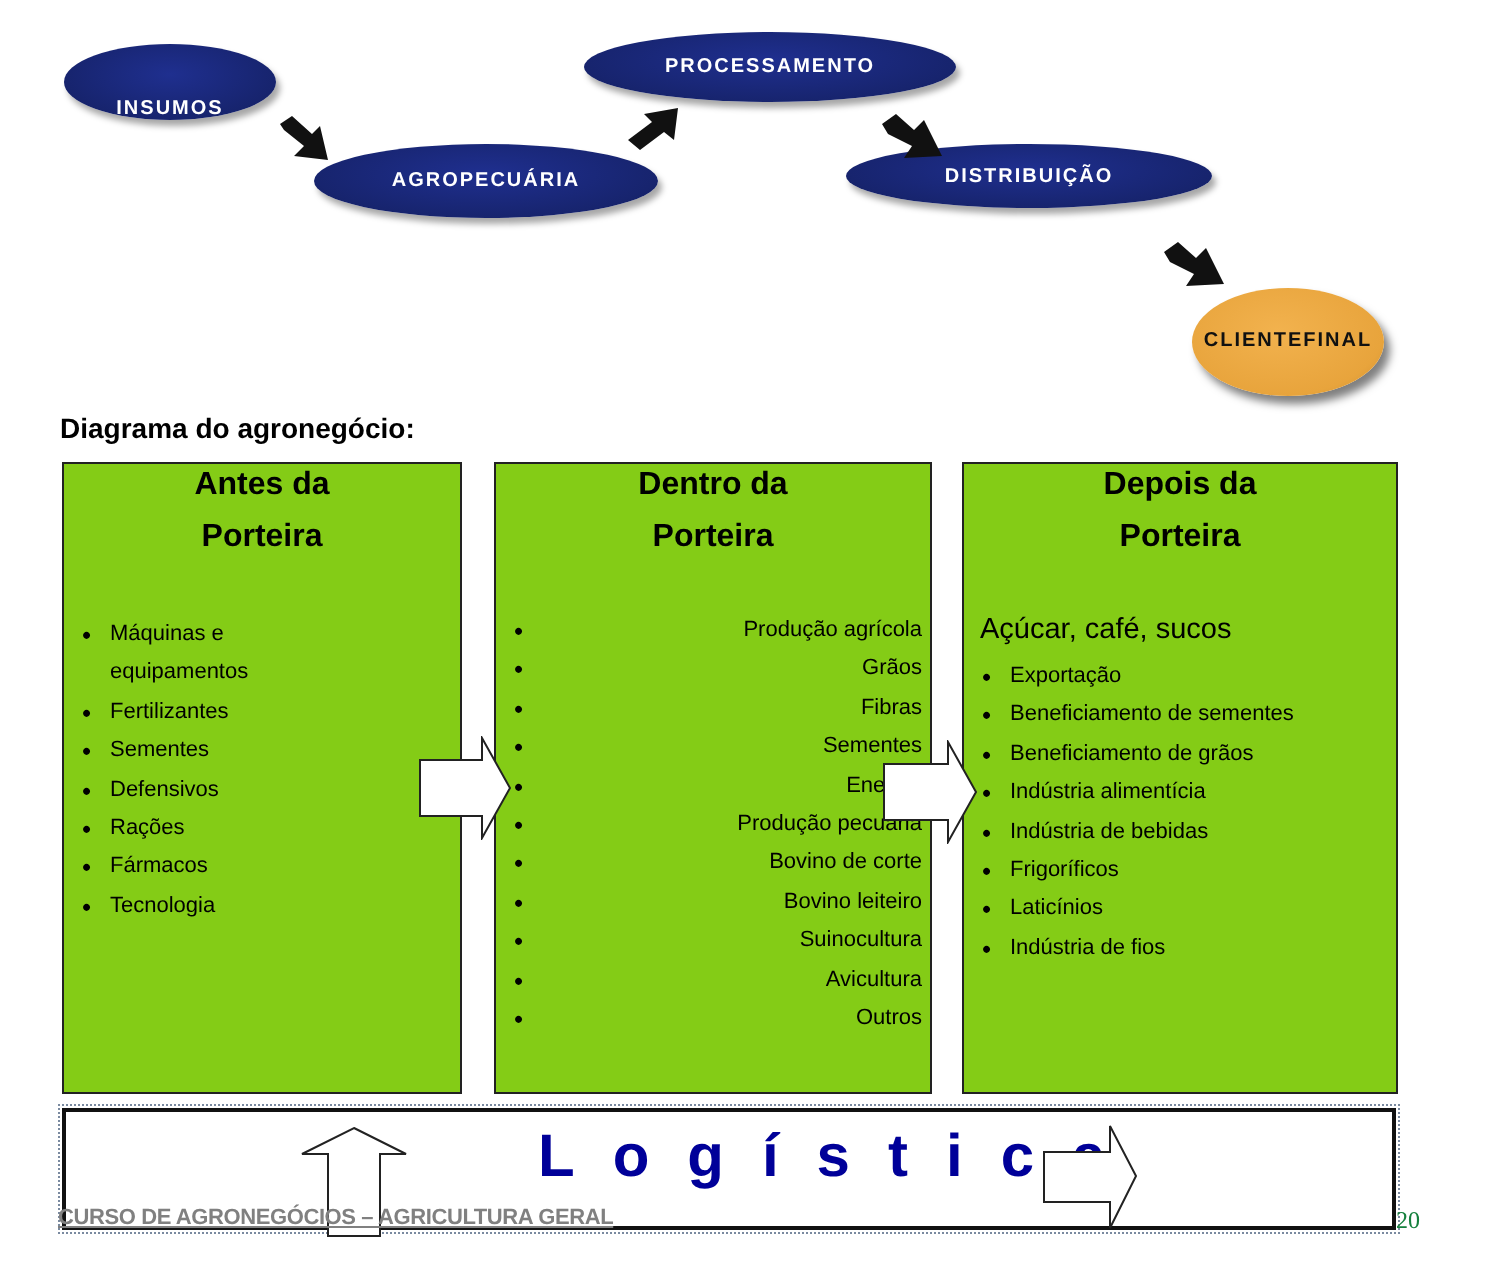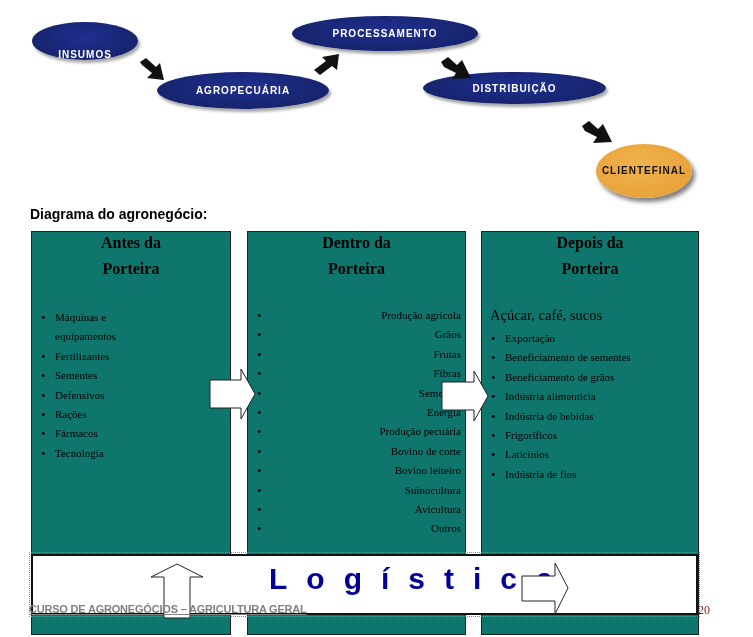--- a/index.html
+++ b/index.html
@@ -14,37 +14,37 @@
             box-shadow: 2px 3px 3px rgba(0,0,0,0.35); }
     .oval-final { background: radial-gradient(ellipse at 45% 40%, #f2b24e 0%, #e8a43c 70%, #c98a2a 100%);
                   color: #111; font-size: 10px; line-height: 10px; text-align: center; flex-direction: row;
                   box-shadow: 3px 4px 4px rgba(0,0,0,0.5); }
     .flow-arrow { position: absolute; }
 
     
     .diagram-title { position: absolute; left: 30px; top: 206px; font-size: 14px; font-weight: bold; }
 
     
-    .col { position: absolute; top: 231px; height: 404px; border: 1.5px solid #222; box-sizing: border-box; background: #0f766e; font-family: Liberation Serif, serif; }
+    .col { position: absolute; top: 231px; height: 316px; border: 1.5px solid #222; box-sizing: border-box; background: #84cc16; }
     .col-head { text-align: center; font-weight: bold; font-size: 16px; line-height: 26px; margin-top: -2px; }
     .col-list { position: absolute; left: 8px; right: 4px; font-size: 11px; line-height: 19.4px; margin: 0; padding: 0; list-style: none; }
     .col-list li { position: relative; padding-left: 15px; }
     .col-list li::before { content: "•"; position: absolute; left: 1px; top: 0; font-size: 13px; }
     .intro { font-size: 14.5px; line-height: 19.4px; padding-left: 0; }
 
     
     .logistica { position: absolute; left: 31px; top: 554px; width: 667px; height: 61px;
                  border: 2px solid #111; box-sizing: border-box; background: #fff;
                  outline: 1px dotted #7a8aa0; outline-offset: 1px; }
     .logistica-text { position: absolute; left: 236px; top: 6px; font-size: 30px; font-weight: bold;
                       color: #000099; letter-spacing: 19px; }
 
     .footer { position: absolute; left: 29px; top: 603px; font-size: 11px; font-weight: bold; color: #808080;
               text-decoration: underline; letter-spacing: -0.2px; }
-    .page-num { position: absolute; left: 698px; top: 603px; font-size: 12px; color: #7f1d1d;
+    .page-num { position: absolute; left: 698px; top: 603px; font-size: 12px; color: #15803d;
                 font-family: "Liberation Serif", serif; }
   </style>
 </head>
 <body>
 
 <div>
   <div class="oval" style="left:32px;top:22px;width:106px;height:38px;align-items:flex-end;">
     <span>INSUMOS</span>
   </div>
   <div class="oval" style="left:157px;top:72px;width:172px;height:37px;">
@@ -94,21 +94,20 @@
 </div>
 
 <div class="col" style="left:247px;width:219px;">
   <div class="col-head">
     <div>Dentro da</div>
     <div>Porteira</div>
   </div>
   <ul class="col-list" style="top:74px;text-align:right;">
     <li>Produção agrícola</li>
     <li>Grãos</li>
-    <li>Frutas</li>
     <li>Fibras</li>
     <li>Sementes</li>
     <li>Energia</li>
     <li>Produção pecuária</li>
     <li>Bovino de corte</li>
     <li>Bovino leiteiro</li>
     <li>Suinocultura</li>
     <li>Avicultura</li>
     <li>Outros</li>
   </ul>

